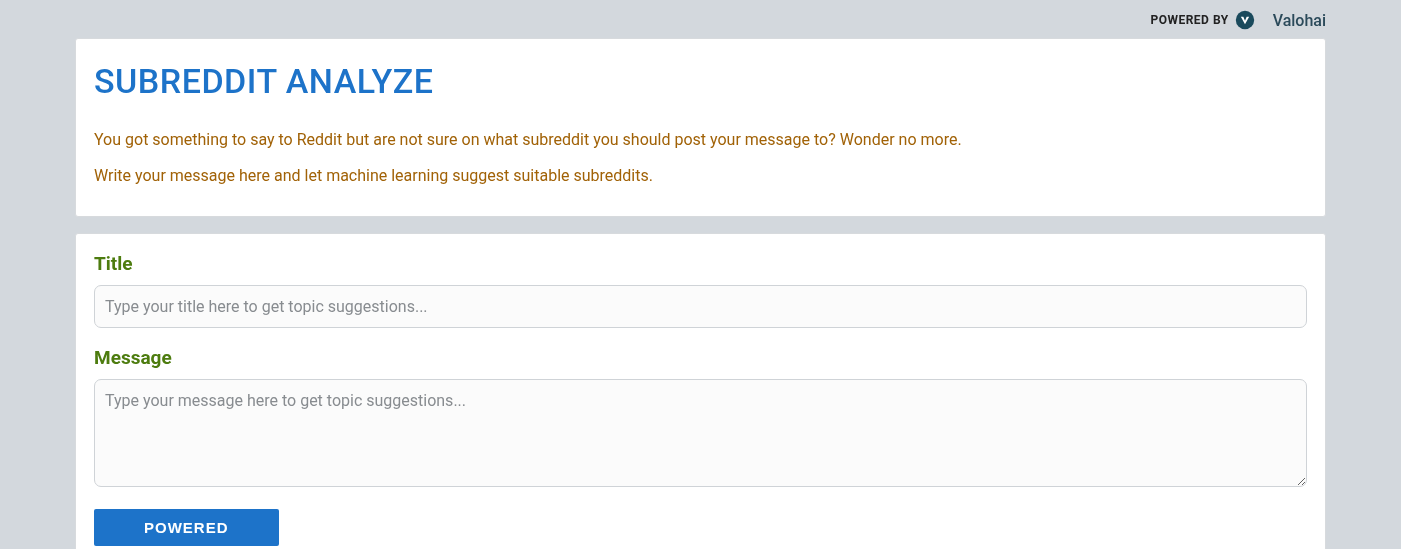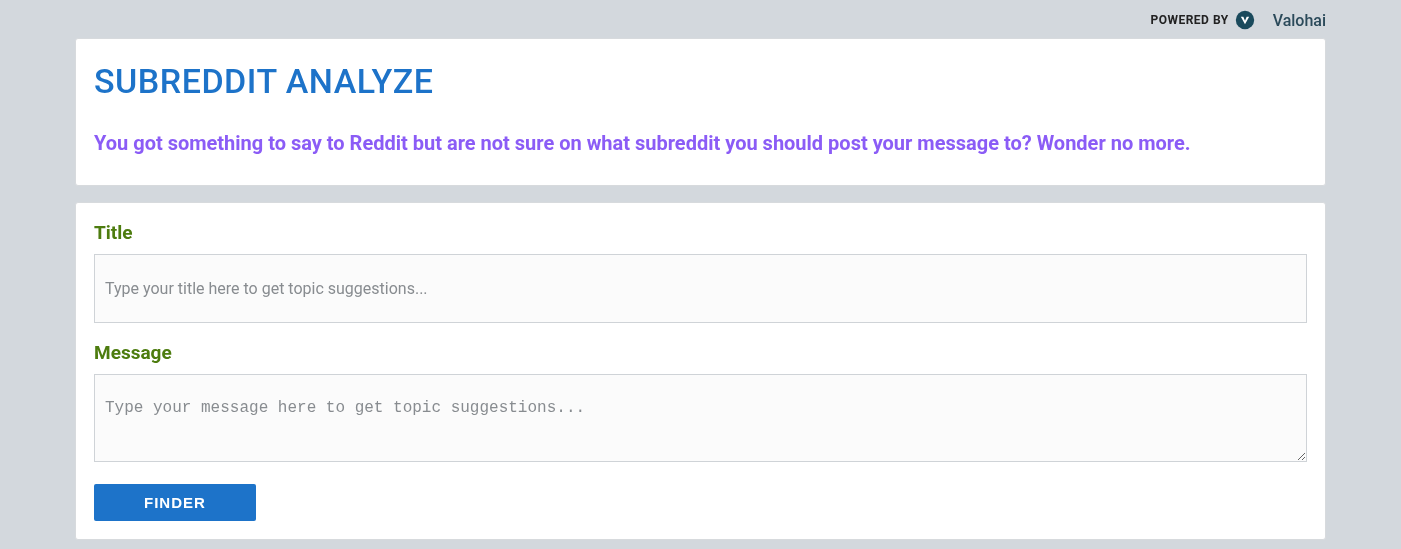--- a/index.html
+++ b/index.html
@@ -52,57 +52,55 @@
       margin-bottom: 16px;
     }
     .app-title {
       color: #1d73c9;
       font-size: 34px;
       font-weight: 500;
       letter-spacing: 0.5px;
       margin-bottom: 28px;
     }
     .intro-text {
-      color: #8b5cf6;
-      font-size: 20px;
+      color: #a16207;
+      font-size: 16px;
       line-height: 1.4;
       margin-bottom: 14px;
-      font-weight: bold;
     }
     .intro-text:last-child {
       margin-bottom: 0;
     }
     .form-card {
       padding: 18px 18px 18px 18px;
     }
     .form-label {
       display: block;
       color: #4d7c0f;
       font-size: 19px;
       font-weight: 700;
       margin-bottom: 10px;
     }
     .text-input, .textarea-input {
       width: 100%;
       border: 1px solid #cfd3d7;
       background: #fbfbfb;
-      padding: 24px 10px;
+      padding: 11px 10px;
       font-size: 16px;
       font-family: inherit;
       color: #3a3f44;
-      border-radius: 0;
+      border-radius: 7px;
       margin-bottom: 18px;
     }
     .text-input::placeholder, .textarea-input::placeholder {
       color: #888c90;
     }
     .textarea-input {
-      height: 88px;
+      height: 108px;
       resize: vertical;
-      font-family: Liberation Mono, monospace;
     }
     .analyze-button {
       background: #1d73c9;
       color: #fff;
       border: none;
       padding: 10px 50px;
       font-size: 15px;
       font-weight: 700;
       letter-spacing: 1px;
       cursor: pointer;
@@ -121,25 +119,26 @@
     </svg>
     <span class="valohai-name">Valohai</span>
   </a>
 </div>
 
 <div class="container">
 
   <div class="card">
     <h1 class="app-title">SUBREDDIT ANALYZE</h1>
     <p class="intro-text">You got something to say to Reddit but are not sure on what subreddit you should post your message to? Wonder no more.</p>
+    <p class="intro-text">Write your message here and let machine learning suggest suitable subreddits.</p>
   </div>
 
   <div class="card form-card">
     <label class="form-label">Title</label>
     <input type="text" class="text-input" placeholder="Type your title here to get topic suggestions..." style="">
     
     <label class="form-label">Message</label>
     <textarea class="textarea-input" placeholder="Type your message here to get topic suggestions..." style=""></textarea>
     
-    <button class="analyze-button">FINDER</button>
+    <button class="analyze-button">POWERED</button>
   </div>
 
 </div>
 
 </body></html>

